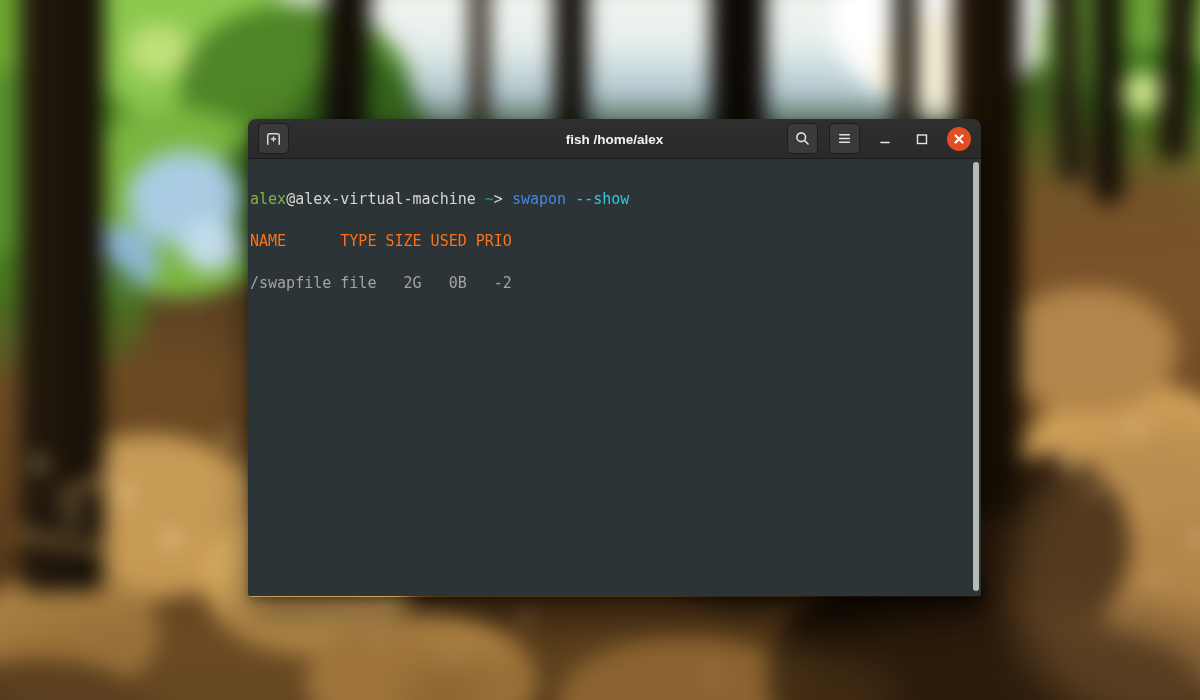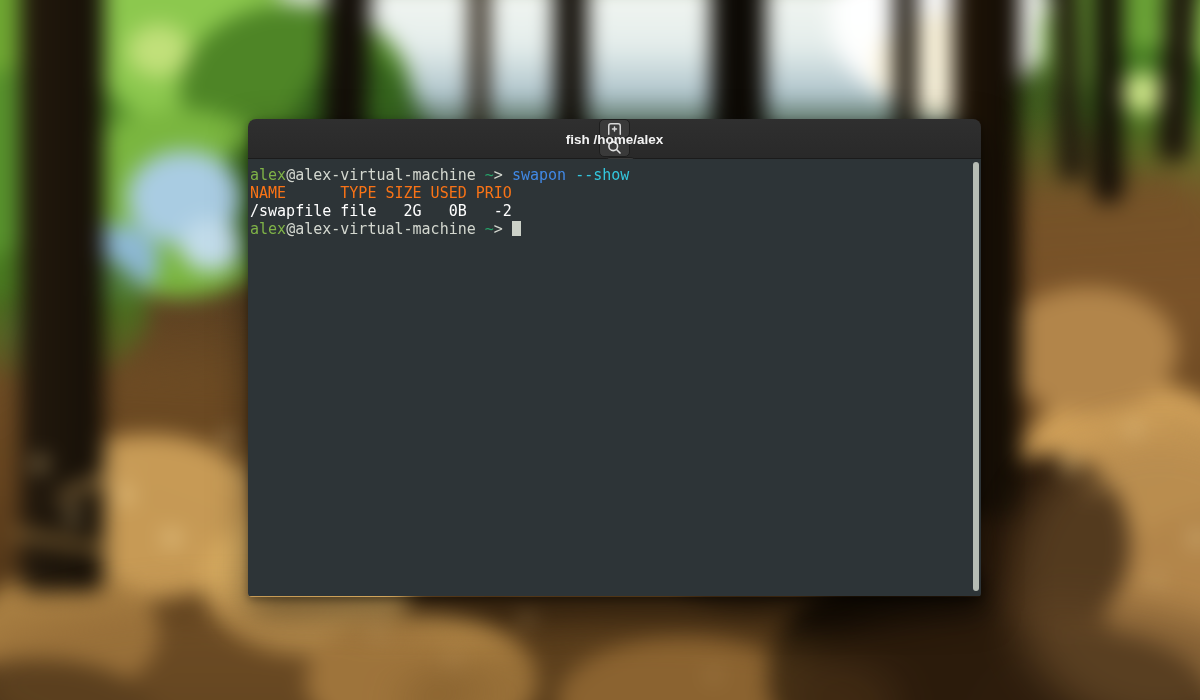--- a/index.html
+++ b/index.html
@@ -12,36 +12,36 @@
   .wp-blur { position:absolute; inset:0; filter:blur(10px); transform:scale(1.05); }
   .wp-blur2 { position:absolute; inset:0; filter:blur(20px); }
   .b { position:absolute; display:block; border-radius:50%; }
   .r { position:absolute; display:block; border-radius:12px; }
 
   
   .win { position:absolute; left:248px; top:119px; width:733px; height:478px;
          border-radius:8px 8px 4px 4px; overflow:hidden;
          box-shadow:0 14px 36px rgba(0,0,0,.5), 0 3px 10px rgba(0,0,0,.35); }
   .titlebar { position:relative; height:40px; background:linear-gradient(180deg,#2f2f2f,#292929);
-              border-bottom:1px solid #1b1b1b; display:flex; align-items:center; padding:0 10px;flex-direction:column; }
+              border-bottom:1px solid #1b1b1b; display:flex; align-items:center; padding:0 10px; }
   .title { position:absolute; left:50%; top:50%; transform:translate(-50%,-50%);
            color:#f2f2f2; font-weight:bold; font-size:13.5px; white-space:nowrap; }
   .tb-btn { width:31px; height:31px; border-radius:5px; background:#3a3a3a; border:1px solid #1e1e1e;
             display:flex; align-items:center; justify-content:center; cursor:pointer; }
   .tb-btn + .tb-btn { margin-left:11px; }
   .spacer { flex:1; }
   .win-ctl { width:24px; height:24px; display:flex; align-items:center; justify-content:center;
              margin-left:13px; cursor:pointer; border-radius:50%; }
   .close { background:#E14E22; }
 
   
   .term { position:relative; height:437px; background:#2D3437; padding:7px 10px 0 2px; }
   .term-out { font-family:"DejaVu Sans Mono","Liberation Mono",monospace; font-size:15px;
               line-height:18px; color:#d3d7cf; }
-  .t-line { white-space:pre; height:18px; }
+  .t-line { white-space:pre; height:18px;margin-top:24px; }
   .cursor { display:inline-block; width:9px; height:15px; vertical-align:-2px; }
   .scrollbar { position:absolute; top:3px; right:2px; bottom:5px; width:6px; border-radius:3px; }
 </style>
 </head>
 <body>
 
 <div class="stage">
 
   <div class="wp">
     <div class="wp-blur">
@@ -181,19 +181,18 @@
             <path d="M7.5 7.5 L14.5 14.5 M14.5 7.5 L7.5 14.5"></path>
           </svg>
         </span>
       </div>
     </div>
 
     <div class="term" style="background: rgb(45, 52, 55);">
       <div class="term-out" style="color: rgb(211, 215, 207);">
           <div class="t-line"><span style="color: rgb(127, 179, 71);">alex</span><span style="color: rgb(211, 215, 207);">@alex-virtual-machine</span><span style="color: rgb(211, 215, 207);"> </span><span style="color: rgb(38, 162, 105);">~</span><span style="color: rgb(211, 215, 207);">&gt; </span><span style="color: rgb(65, 137, 230);">swapon</span><span style="color: rgb(211, 215, 207);"> </span><span style="color: rgb(51, 199, 222);">--show</span></div>
           <div class="t-line"><span style="color: #f97316;">NAME      TYPE SIZE USED PRIO</span></div>
-          <div class="t-line"><span style="color: #ffffff;">/swapfile file   2G   0B   -2</span></div>
-          <div class="t-line"><span style="color: rgb(127, 179, 71);">alex</span><span style="color: rgb(211, 215, 207);">@alex-virtual-machine</span><span style="color: rgb(211, 215, 207);"> </span><span style="color: rgb(38, 162, 105);">~</span><span style="color: rgb(211, 215, 207);">&gt; </span><span class="cursor" style="background: rgb(204, 209, 200);"></span></div>
+          <div class="t-line"><span style="color: #a3a3a3;">/swapfile file   2G   0B   -2</span></div>
         </div>
       <div class="scrollbar" style="background: rgb(182, 188, 180);"></div>
     </div>
   </div>
 </div>
 
 </body></html>

